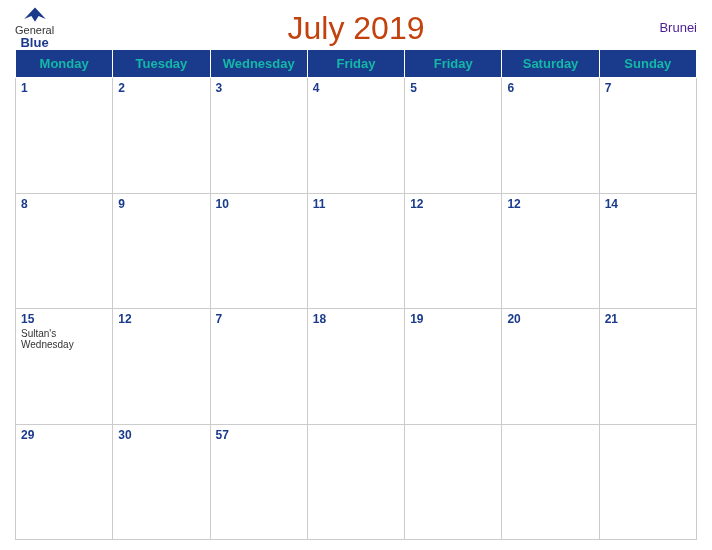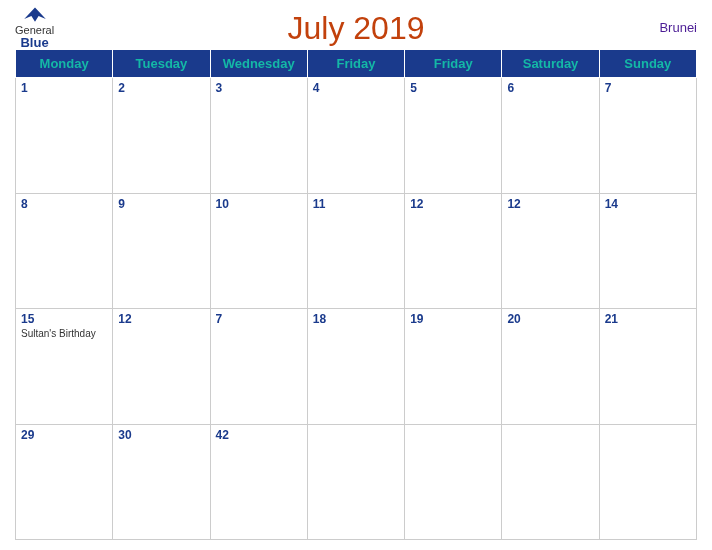--- a/index.html
+++ b/index.html
@@ -187,21 +187,21 @@
         <td>
           <span class="day-number">12</span>
         </td>
         <td>
           <span class="day-number">14</span>
         </td>
       </tr>
       <tr class="week-row">
         <td>
           <span class="day-number">15</span>
-          <span class="holiday-label">Sultan's Birthday</span>
+          <span class="holiday-label">Sultan's Wednesday</span>
         </td>
         <td>
           <span class="day-number">12</span>
         </td>
         <td>
           <span class="day-number">7</span>
         </td>
         <td>
           <span class="day-number">18</span>
         </td>
@@ -216,21 +216,21 @@
         </td>
       </tr>
       <tr class="week-row">
         <td>
           <span class="day-number">29</span>
         </td>
         <td>
           <span class="day-number">30</span>
         </td>
         <td>
-          <span class="day-number">42</span>
+          <span class="day-number">57</span>
         </td>
         <td class="empty-cell"></td>
         <td class="empty-cell"></td>
         <td class="empty-cell"></td>
         <td class="empty-cell"></td>
       </tr>
     </tbody>
 </table>
 
 </body></html>

